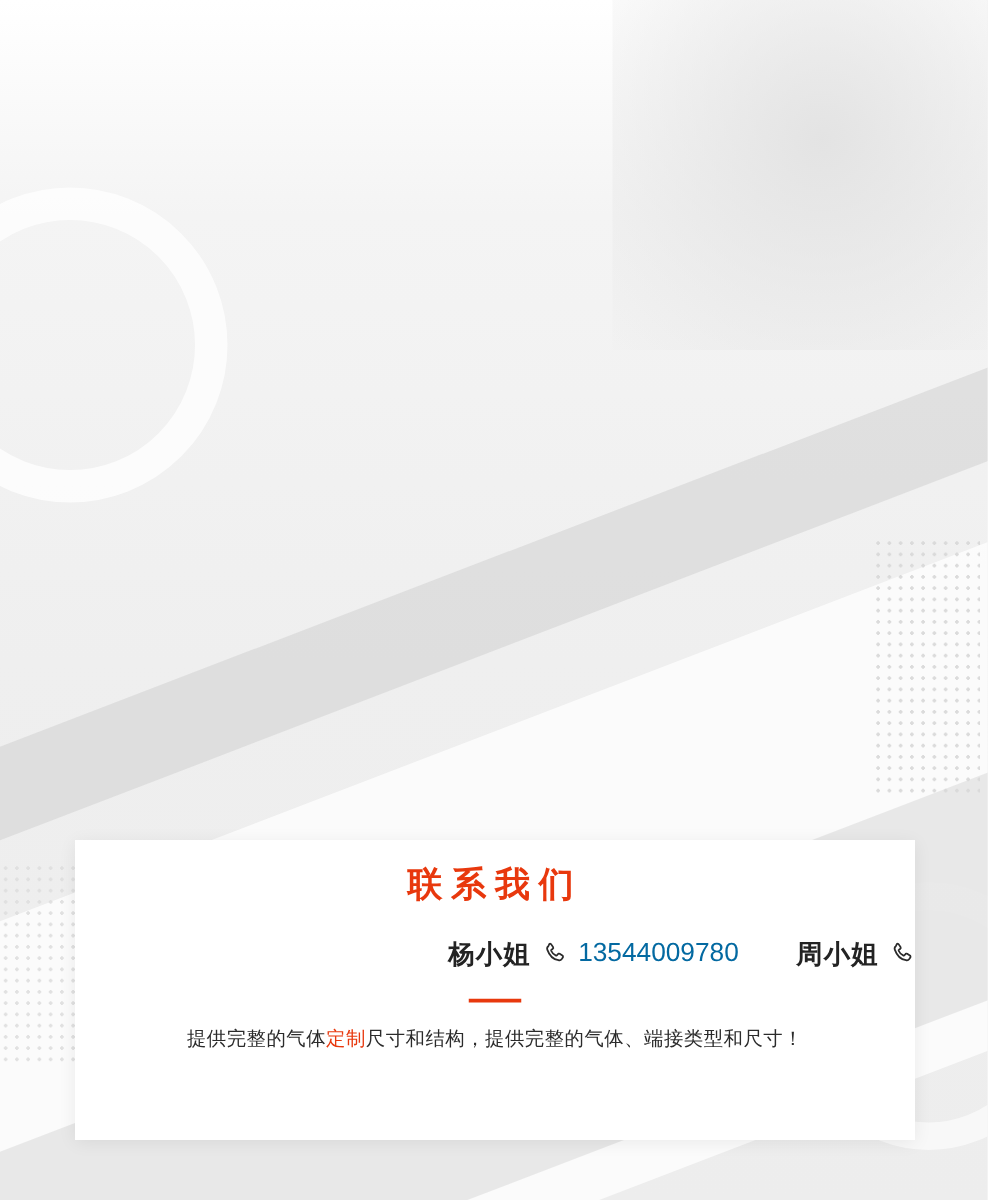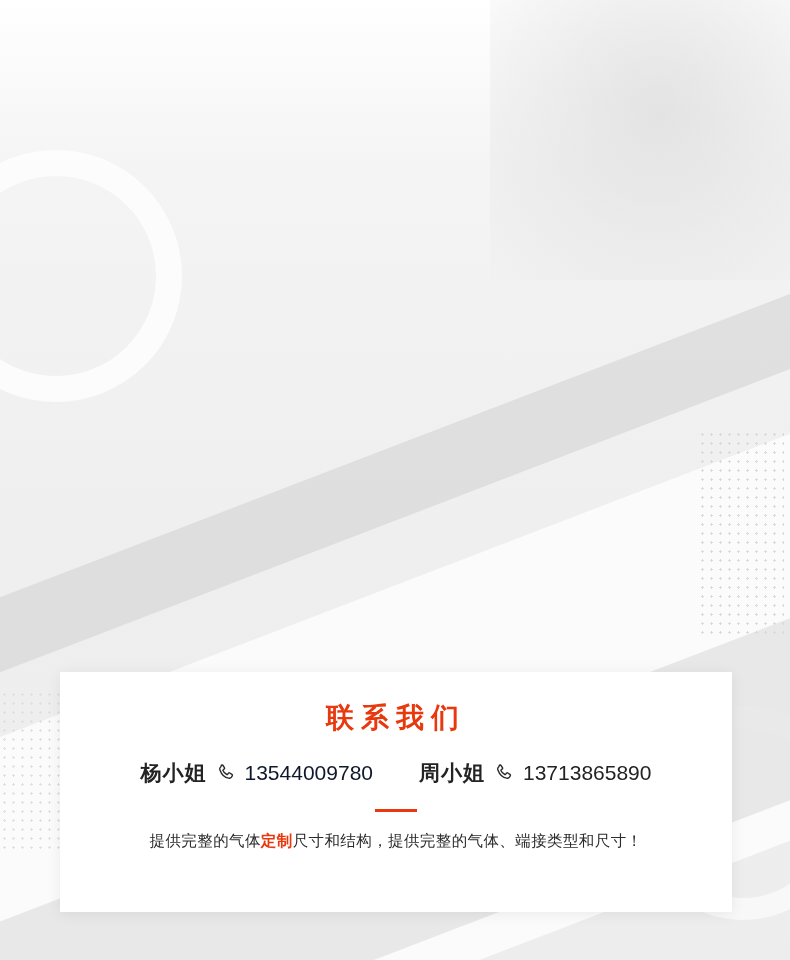--- a/index.html
+++ b/index.html
@@ -192,32 +192,32 @@
     position: absolute;
     left: 60px;
     top: 672px;
     width: 672px;
     height: 240px;
     background: #ffffff;
     box-shadow: 0 2px 14px rgba(0,0,0,0.07);
     text-align: center;
   }
   .contact-title {
-    margin-top: 27px;
+    margin-top: 17px;
     font-size: 28px;
     font-weight: bold;
     letter-spacing: 7px;
     color: #e8380d;
     font-family: "Liberation Sans", "DejaVu Sans", sans-serif;
   }
   .contact-row {
     margin-top: 22px;
     display: flex;
     align-items: center;
-    justify-content: center;
+    justify-content: flex-end;
     gap: 46px;
   }
   .contact-item {
     display: flex;
     align-items: center;
     gap: 9px;
   }
   .contact-name {
     font-size: 21px;
     font-weight: bold;
@@ -242,21 +242,21 @@
     margin: 22px auto 0;
   }
   .contact-note {
     margin-top: 19px;
     font-size: 15.5px;
     color: #2b2b2b;
     letter-spacing: .4px;
   }
   .contact-note .hl {
     color: #e8380d;
-    font-weight: bold;
+    font-weight: normal;
   }
 </style>
 </head>
 <body>
 
 <div class="page">
 
   <div class="bg">
     <div class="grey-band"></div>
     <div class="corner-dark"></div>
@@ -514,31 +514,30 @@
     <div class="contact-title">联系我们</div>
 
     <div class="contact-row">
       <div class="contact-item">
         <span class="contact-name">杨小姐</span>
         <span class="phone-icon">
           <svg viewBox="0 0 24 24" width="20" height="20" fill="none" stroke="#2b2b2b" stroke-width="1.7" stroke-linecap="round" stroke-linejoin="round">
             <path d="M6.6 2.6c.6-.4 1.4-.2 1.8.4l1.7 2.6c.4.6.2 1.4-.4 1.8l-1.1.8c-.3.2-.4.6-.3.9.9 2.1 2.6 3.8 4.7 4.7.3.1.7 0 .9-.3l.8-1.1c.4-.6 1.2-.8 1.8-.4l2.6 1.7c.6.4.8 1.2.4 1.8l-1 1.5c-.7 1-2 1.5-3.2 1.1C10.6 17.5 6.5 13.4 4.6 8 4.2 6.8 4.6 5.5 5.6 4.8z"></path>
           </svg>
         </span>
-        <a class="contact-phone" style="text-decoration:none;color:#0f172a;">13544009780</a>
+        <a class="contact-phone" style="text-decoration:none;color:#0369a1;">13544009780</a>
       </div>
 
       <div class="contact-item">
         <span class="contact-name">周小姐</span>
         <span class="phone-icon">
           <svg viewBox="0 0 24 24" width="20" height="20" fill="none" stroke="#2b2b2b" stroke-width="1.7" stroke-linecap="round" stroke-linejoin="round">
             <path d="M6.6 2.6c.6-.4 1.4-.2 1.8.4l1.7 2.6c.4.6.2 1.4-.4 1.8l-1.1.8c-.3.2-.4.6-.3.9.9 2.1 2.6 3.8 4.7 4.7.3.1.7 0 .9-.3l.8-1.1c.4-.6 1.2-.8 1.8-.4l2.6 1.7c.6.4.8 1.2.4 1.8l-1 1.5c-.7 1-2 1.5-3.2 1.1C10.6 17.5 6.5 13.4 4.6 8 4.2 6.8 4.6 5.5 5.6 4.8z"></path>
           </svg>
         </span>
-        <a class="contact-phone" style="text-decoration:none;color:#232323;">13713865890</a>
       </div>
     </div>
 
     <div class="red-sep"></div>
 
     <div class="contact-note">
       <span>提供完整的气体</span><span class="hl">定制</span><span>尺寸和结构，提供完整的气体、端接类型和尺寸！</span>
     </div>
   </div>
 

